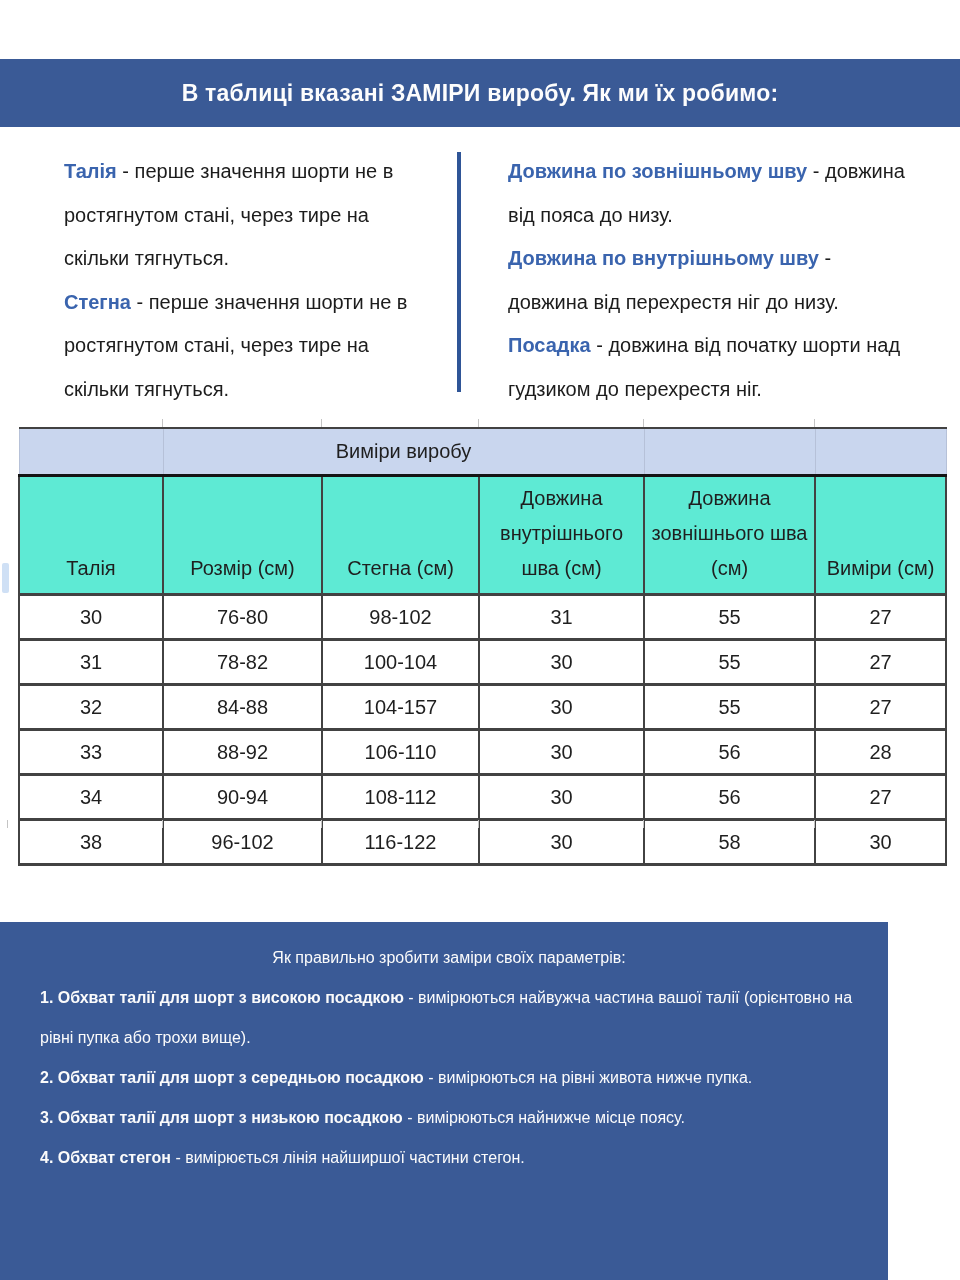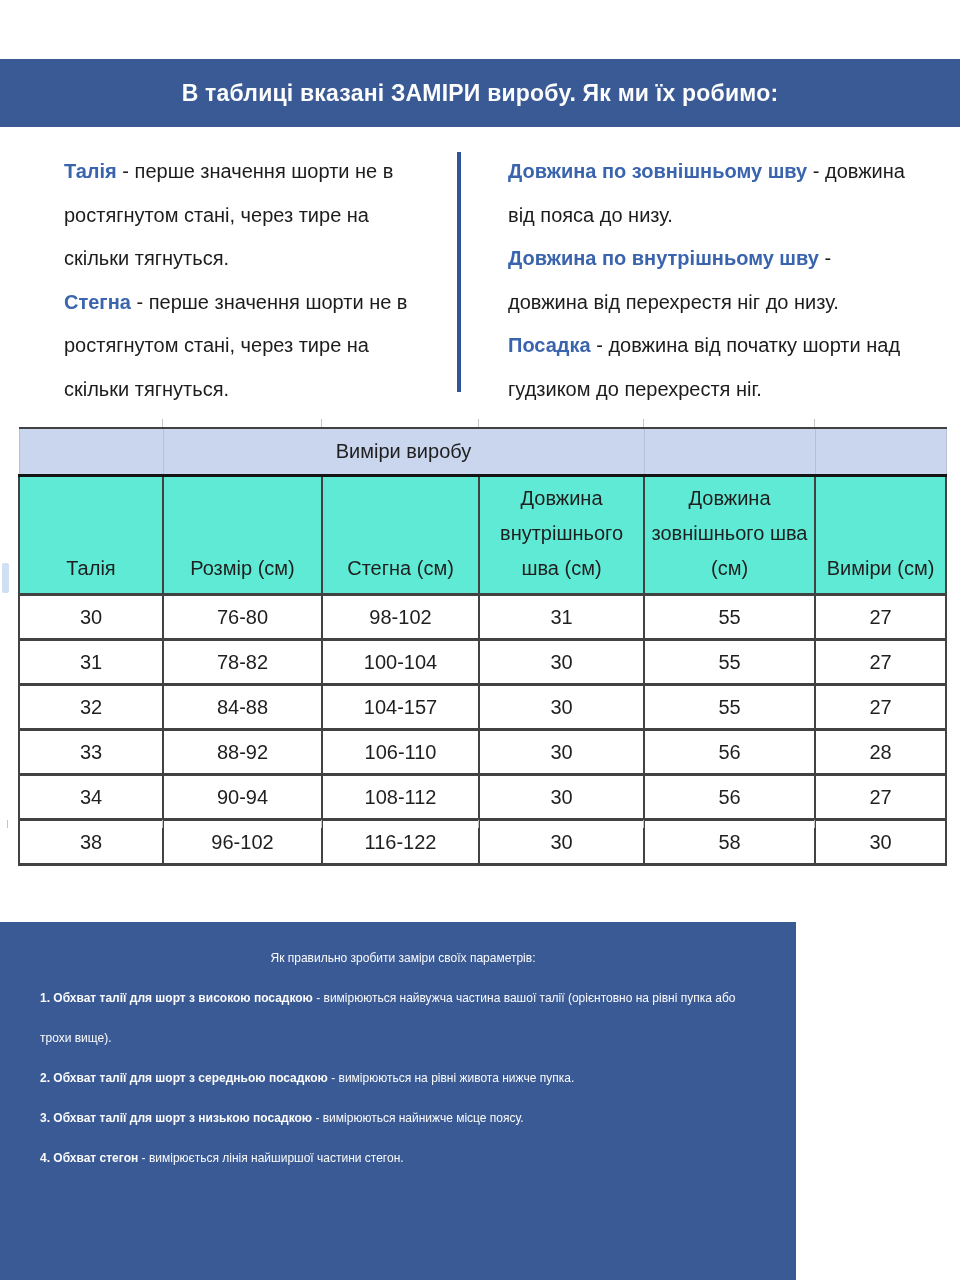--- a/index.html
+++ b/index.html
@@ -41,24 +41,24 @@
   .tr-data td{
     height:34px;background:#ffffff;
     border:2px solid #424242;border-top-width:3px;border-bottom-width:3px;
     vertical-align:middle;
   }
   
   .row-strip{position:absolute;left:2px;top:563px;width:7px;height:30px;background:#cfe0f5;border-radius:2px;}
   .stub{position:absolute;width:1px;height:8px;background:#c4c4c4;}
   
   .bottom-banner{
-    position:absolute;left:0;top:922px;width:796px;height:358px;
+    position:absolute;left:0;top:922px;width:888px;height:358px;
     background:#3a5a96;color:#fbfbfb;
     box-sizing:border-box;padding:16px 30px 0 40px;
-    font-size:12px;line-height:40px;
+    font-size:16px;line-height:40px;
   }
   .bottom-banner p{margin:0;}
   .bb-intro{text-align:center;}
   .bb-bold{font-weight:bold;}
 </style>
 </head>
 <body>
 
 <div class="canvas">
 

